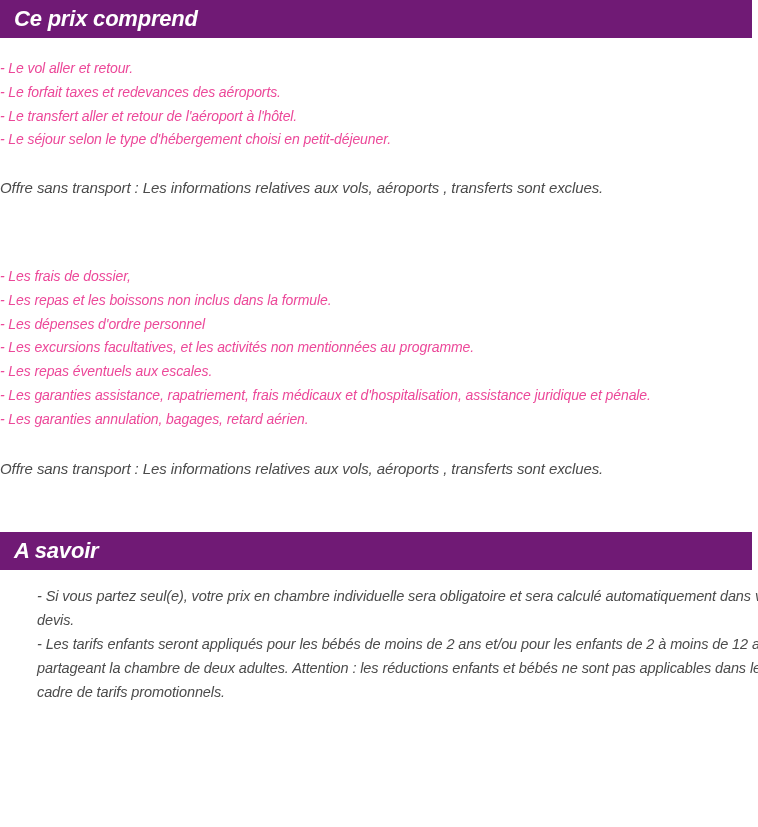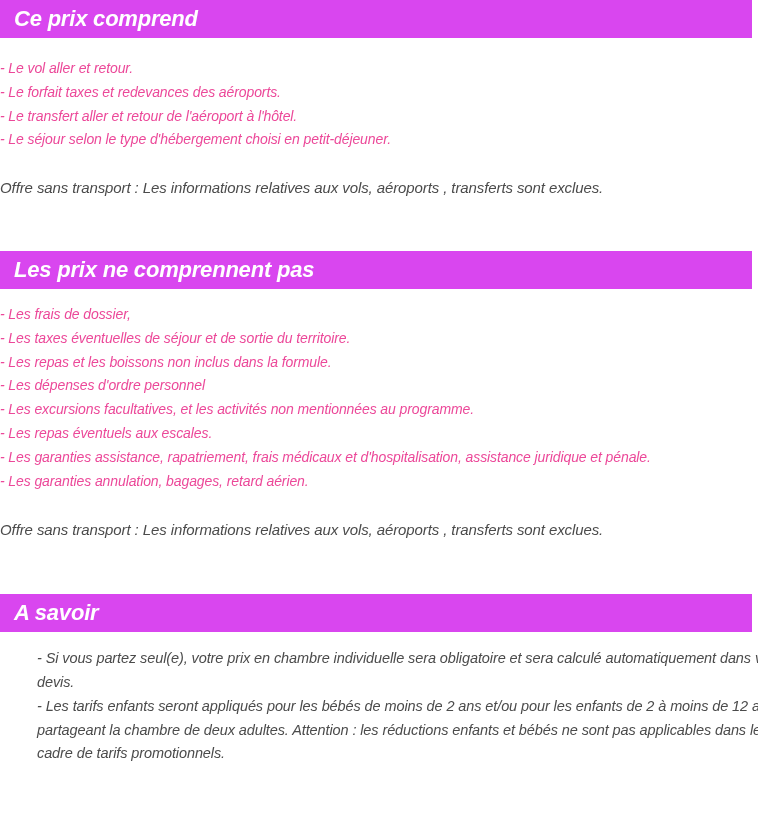--- a/index.html
+++ b/index.html
@@ -12,21 +12,21 @@
     height: 827px;
     font-family: "Liberation Sans", sans-serif;
     color: #4b4b4b;
     overflow: hidden;
   }
   .doc {
     width: 758px;
     position: relative;
   }
   .section-header {
-    background: #d946ef;
+    background: #701a75;
     width: 752px;
     box-sizing: border-box;
     padding: 6px 0 6px 14px;
     display: flex;
     align-items: center;
   }
   .section-header .title {
     color: #ffffff;
     font-style: italic;
     font-weight: bold;
@@ -83,27 +83,23 @@
   <div class="section-body">
     <div class="line">- Le vol aller et retour.</div>
     <div class="line">- Le forfait taxes et redevances des aéroports.</div>
     <div class="line">- Le transfert aller et retour de l'aéroport à l'hôtel.</div>
     <div class="line">- Le séjour selon le type d'hébergement choisi en petit-déjeuner.</div>
     <div class="sec1-note-gap"></div>
     <div class="note">Offre sans transport : Les informations relatives aux vols, aéroports , transferts sont exclues.</div>
   </div>
   <div class="sec1-bottom"></div>
 
-  <div class="section-header">
-    <span class="title">Les prix ne comprennent pas</span>
-  </div>
   <div class="sec2-top"></div>
   <div class="section-body">
     <div class="line">- Les frais de dossier,</div>
-    <div class="line">- Les taxes éventuelles de séjour et de sortie du territoire.</div>
     <div class="line">- Les repas et les boissons non inclus dans la formule.</div>
     <div class="line">- Les dépenses d'ordre personnel</div>
     <div class="line">- Les excursions facultatives, et les activités non mentionnées au programme.</div>
     <div class="line">- Les repas éventuels aux escales.</div>
     <div class="line">- Les garanties assistance, rapatriement, frais médicaux et d'hospitalisation, assistance juridique et pénale.</div>
     <div class="line">- Les garanties annulation, bagages, retard aérien.</div>
     <div class="sec2-note-gap"></div>
     <div class="note">Offre sans transport : Les informations relatives aux vols, aéroports , transferts sont exclues.</div>
   </div>
   <div class="sec2-bottom"></div>

